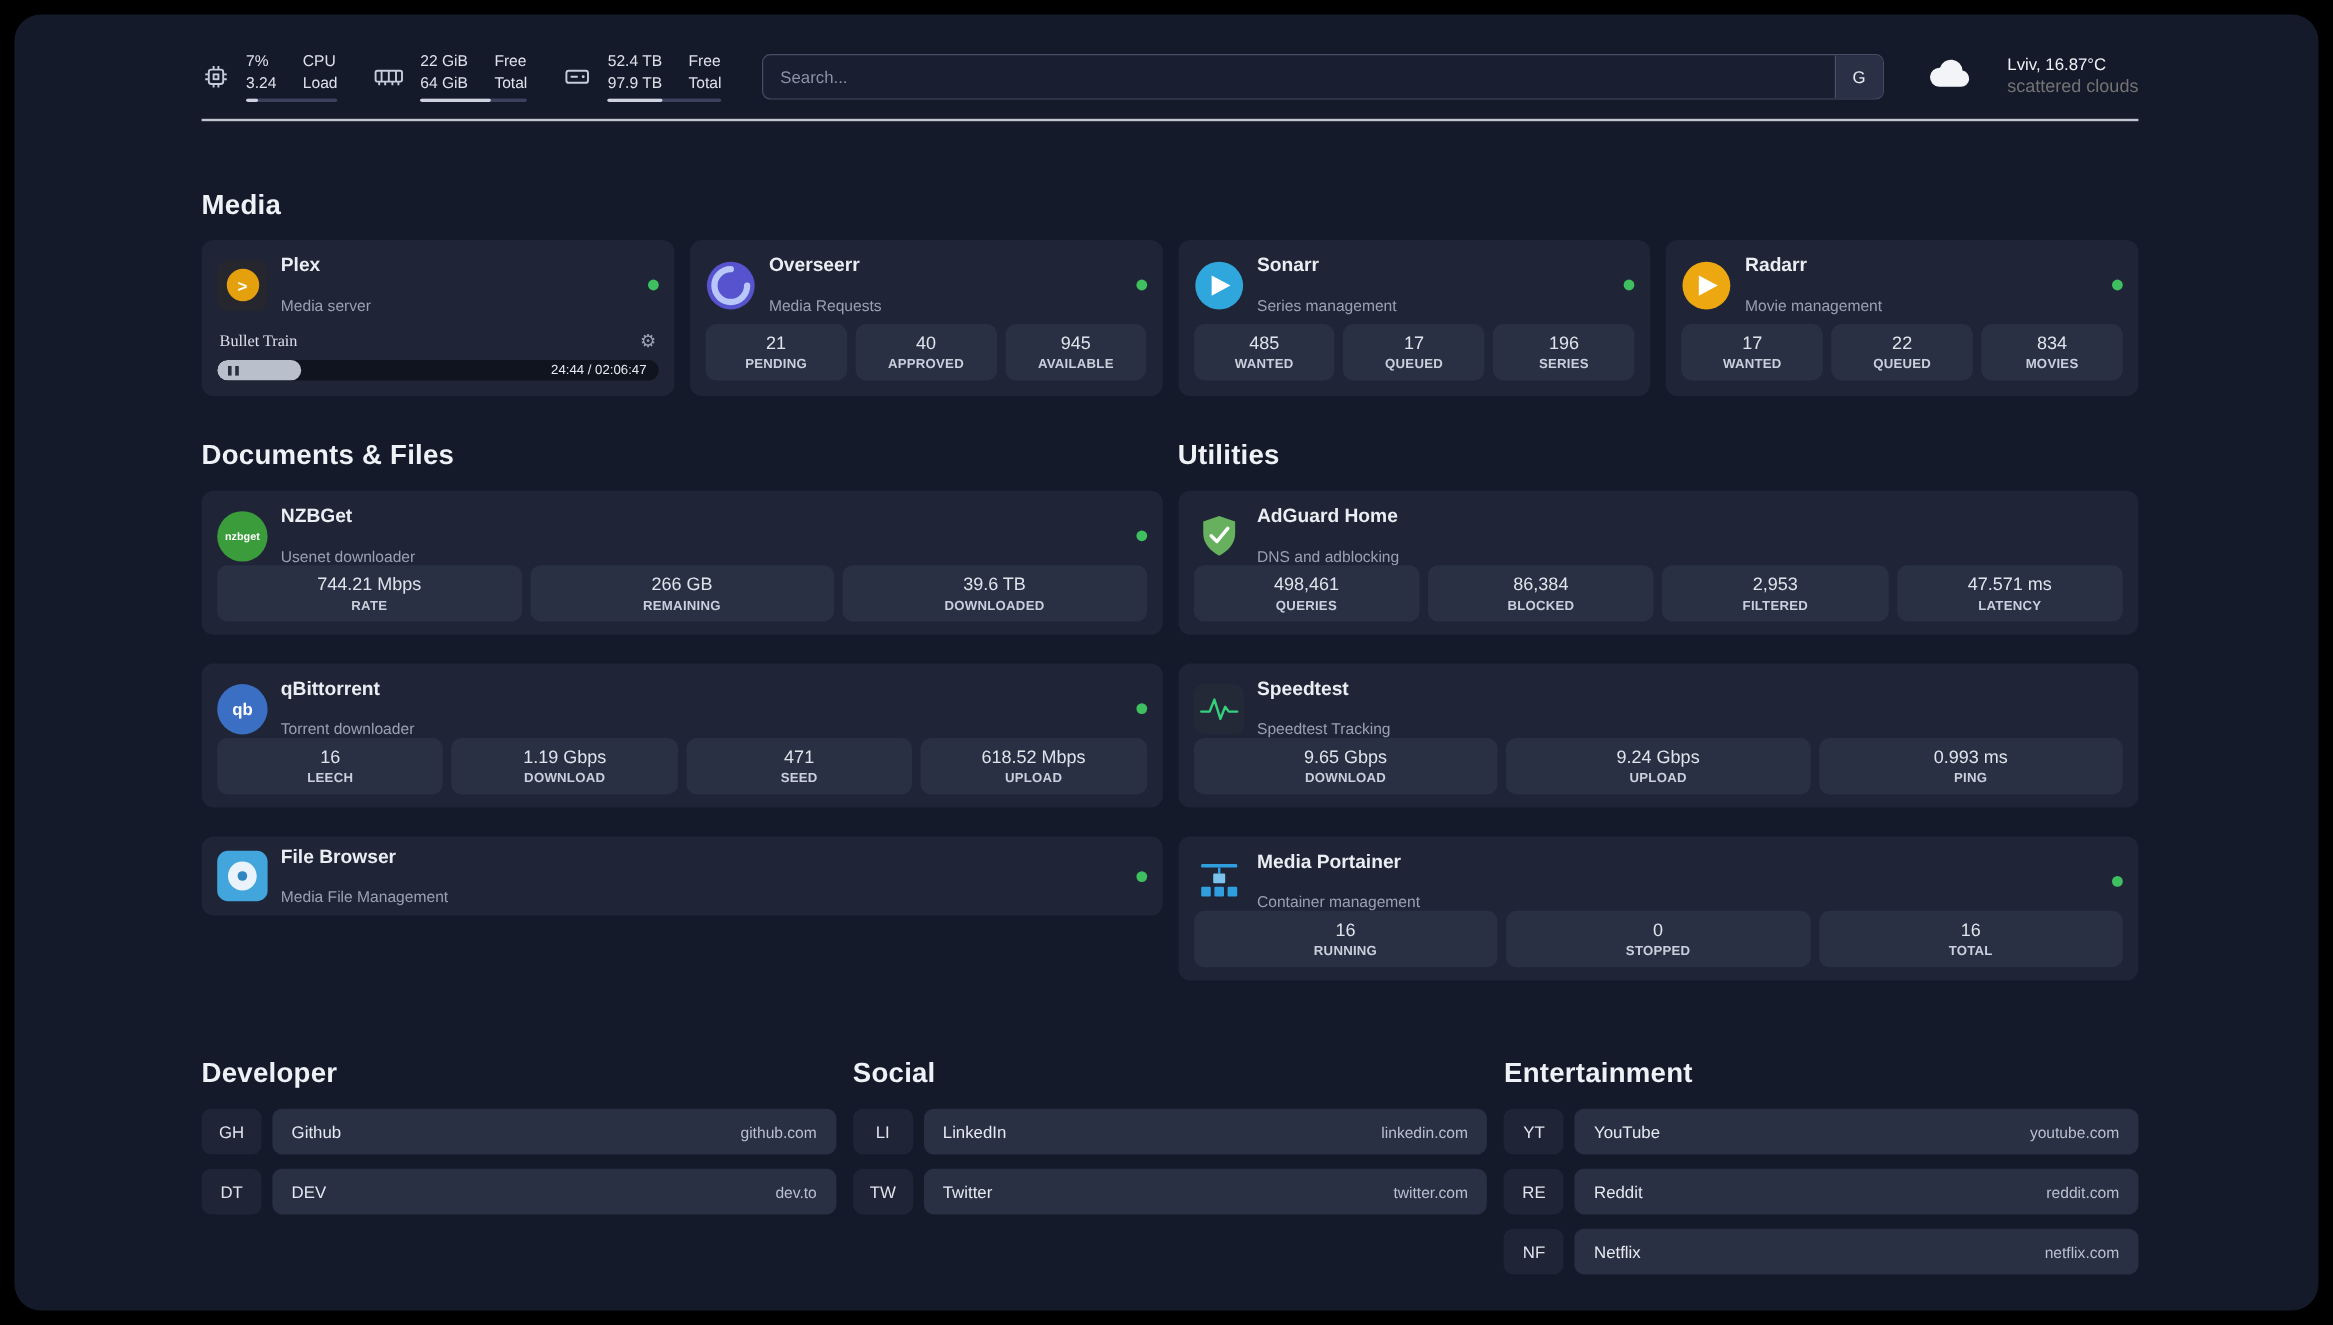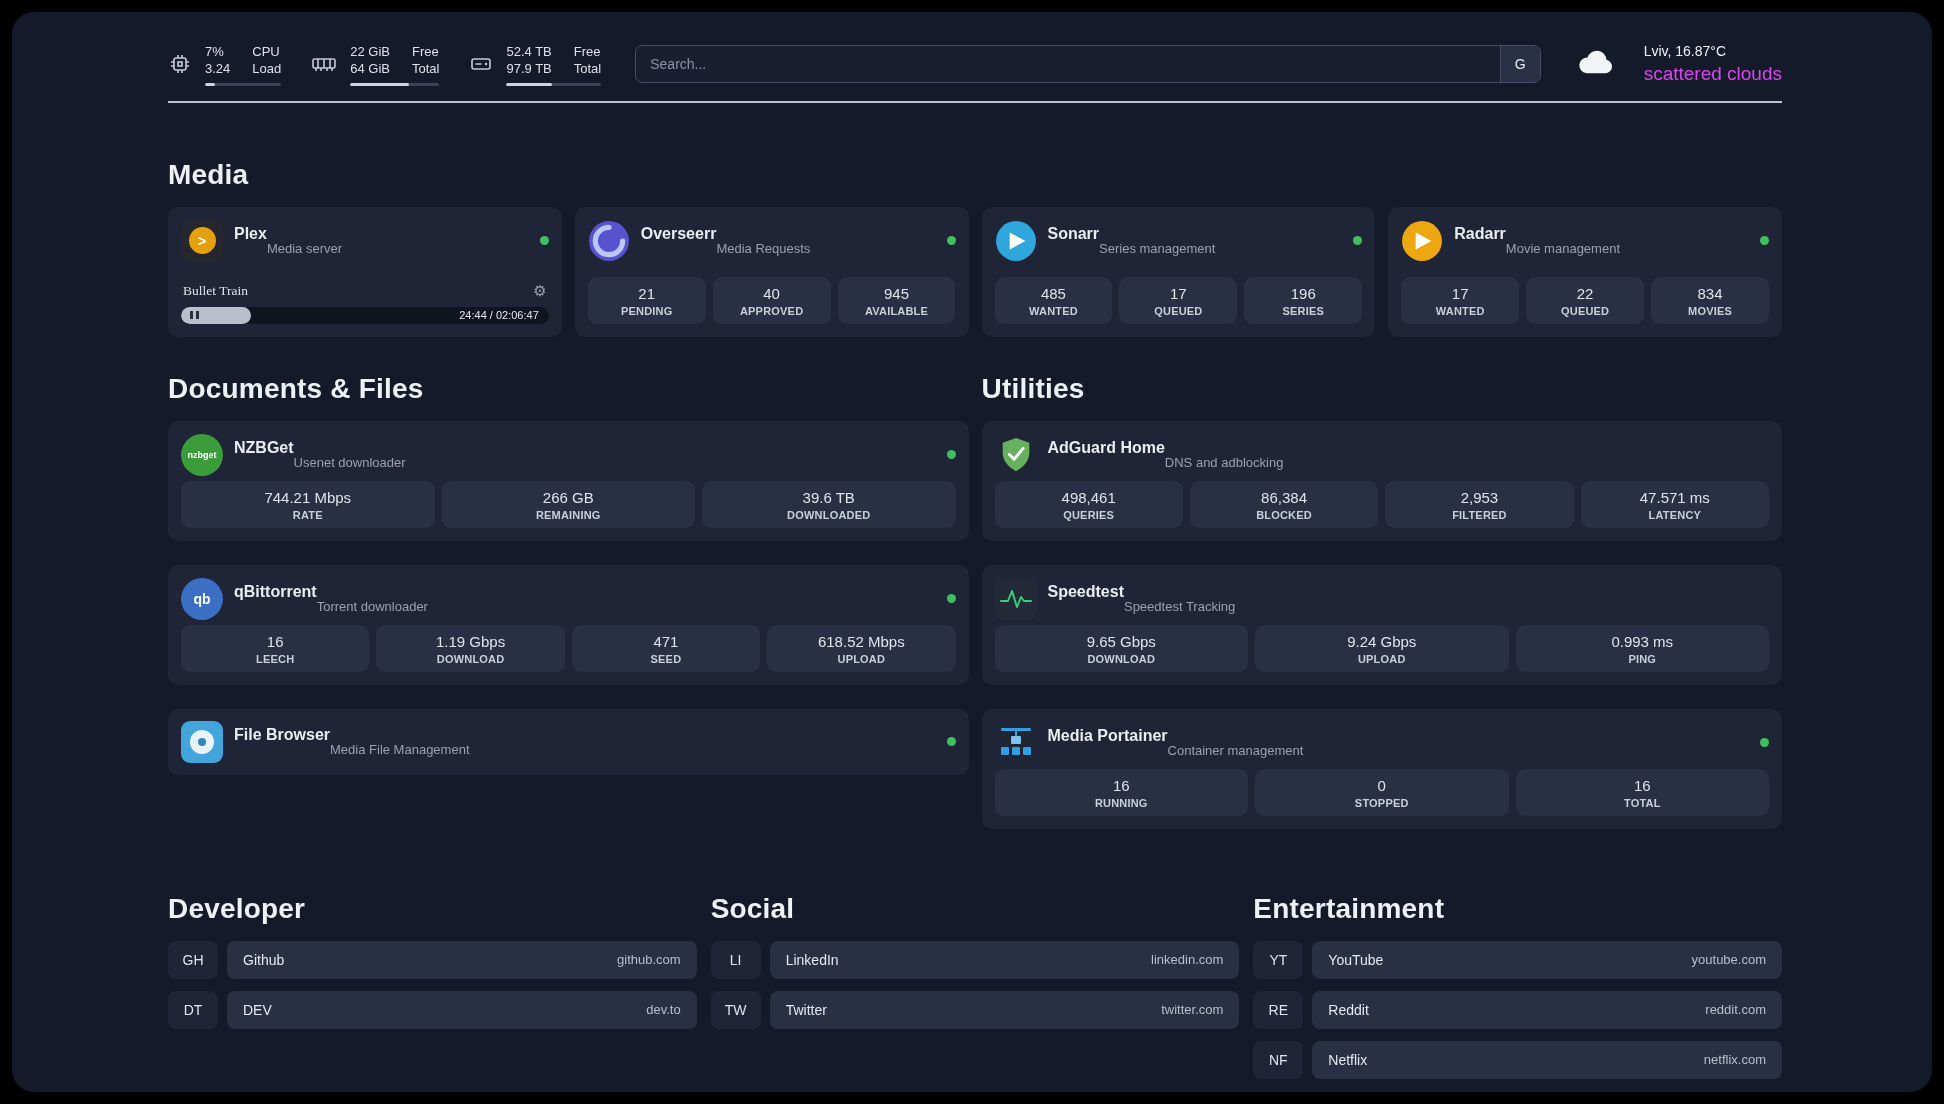--- a/index.html
+++ b/index.html
@@ -25,39 +25,39 @@
   .search-box input { flex:1; background:transparent; border:none; outline:none; color:#dfe3ec;
                       font-size:14px; padding:0 14px; font-family:inherit; }
   .search-box input::placeholder { color:#8b92a5; }
   .search-engine { width:40px; display:flex; align-items:center; justify-content:center;
                    background:#2a3146; border-left:1px solid #474d63; font-size:14px;
                    color:#e8ebf1; cursor:pointer; }
 
   .weather { display:flex; align-items:center; gap:27px; }
   .weather-text { display:flex; flex-direction:column; line-height:1.35; }
   .weather-loc { font-size:14px; color:#eef1f6; }
-  .weather-cond { font-size:19px; color:#d946ef; }
+  .weather-cond { font-size:15px; color:#737373; }
 
   .divider { height:2px; background:#dfe3ec; opacity:.85; border:none; margin-top:14px; }
 
   
-  .section-title { font-size:28px; font-weight:700; letter-spacing:.2px; color:#eef1f6; }
+  .section-title { font-size:23px; font-weight:700; letter-spacing:.2px; color:#eef1f6; }
   .media-section { margin-top:56px; }
   .card-grid4 { display:grid; grid-template-columns:repeat(4,1fr); gap:13px; margin-top:16px; }
   .two-col { display:grid; grid-template-columns:1fr 1fr; gap:13px; margin-top:36px; }
   .col-cards { display:flex; flex-direction:column; gap:24px; margin-top:16px; }
 
   .card { background:#1f2537; border-radius:10px; padding:13px; display:flex; flex-direction:column; cursor:pointer; }
   .card--media { height:130px; }
   .card--stats { height:120px; }
   .card--slim  { height:66px; justify-content:center; }
 
   .card-header { display:flex; align-items:center; gap:11px; }
   .app-icon { width:42px; height:42px; flex:0 0 auto; display:flex; align-items:center; justify-content:center; }
-  .app-titles { display:flex; }
+  .app-titles { display:flex; flex-direction:column; }
   .app-name { font-size:16px; font-weight:600; color:#eaedf2; }
   .app-sub { font-size:13px; color:#98a0b1; margin-top:16px; }
   .status-dot { width:9px; height:9px; border-radius:50%; background:#3fbf5f; margin-left:auto; flex:0 0 auto; }
 
   .stat-row { display:grid; grid-auto-flow:column; grid-auto-columns:1fr; gap:7px; margin-top:auto; }
   .stat { background:#293044; border-radius:9px; padding:8px 4px 7px; text-align:center; }
   .stat-value { font-size:15px; color:#dfe3ea; }
   .stat-label { font-size:11px; font-weight:700; color:#c9cfdb; margin-top:3px; letter-spacing:.2px; }
 
   

